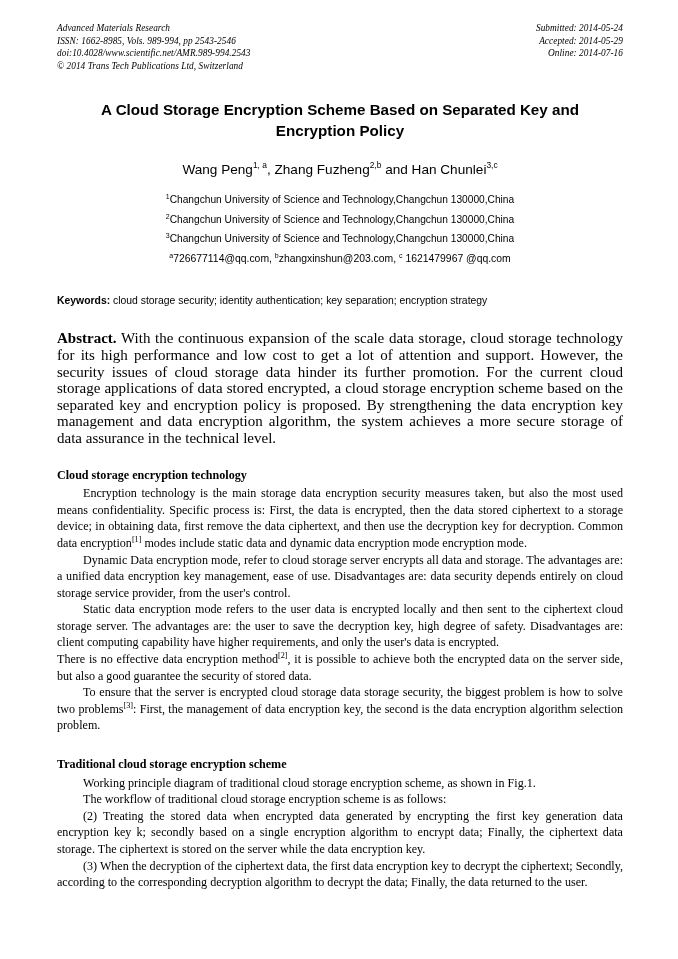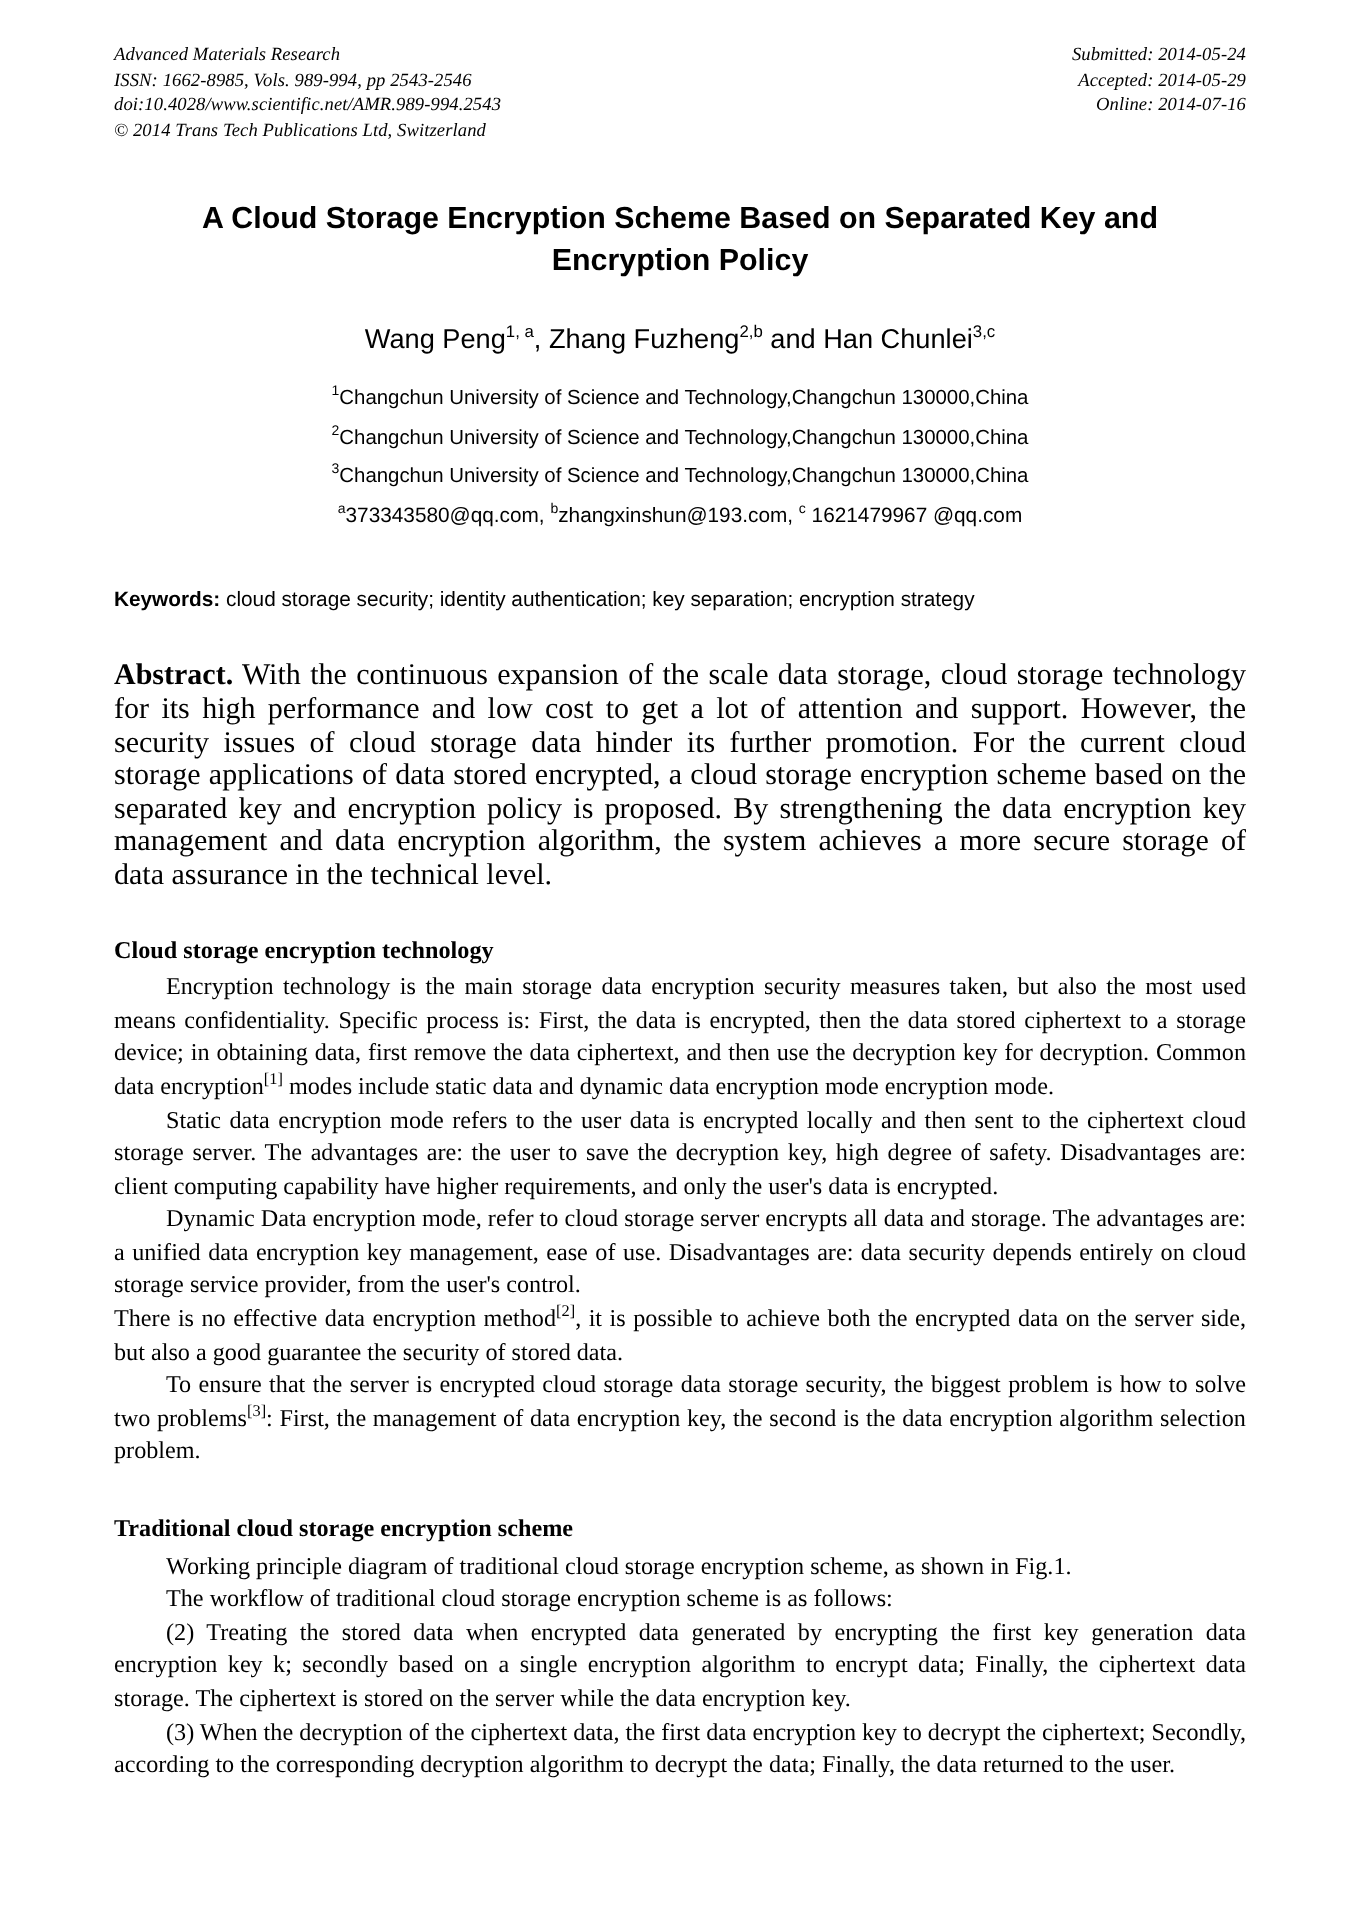--- a/index.html
+++ b/index.html
@@ -177,36 +177,36 @@
     <h1 class="paper-title">A Cloud Storage Encryption Scheme Based on Separated Key and Encryption Policy</h1>
 
     <div class="authors"><span>Wang Peng</span><sup>1, a</sup><span>, </span><span>Zhang Fuzheng</span><sup>2,b</sup><span> and </span><span>Han Chunlei</span><sup>3,c</sup></div>
 
     <div class="affiliations">
         <div class="affiliation-line"><sup>1</sup><span>Changchun University of Science and Technology,Changchun 130000,China</span></div>
         <div class="affiliation-line"><sup>2</sup><span>Changchun University of Science and Technology,Changchun 130000,China</span></div>
         <div class="affiliation-line"><sup>3</sup><span>Changchun University of Science and Technology,Changchun 130000,China</span></div>
       </div>
 
-    <div class="emails"><sup>a</sup><span>373343580@qq.com,</span> <sup>b</sup><span>zhangxinshun@193.com,</span> <sup>c</sup><span> 1621479967 @qq.com</span></div>
+    <div class="emails"><sup>a</sup><span>726677114@qq.com,</span> <sup>b</sup><span>zhangxinshun@203.com,</span> <sup>c</sup><span> 1621479967 @qq.com</span></div>
 
     <div class="keywords">
       <span class="kw-label">Keywords:</span><span> cloud storage security; identity authentication; key separation; encryption strategy</span>
     </div>
 
     <div class="abstract">
       <span class="ab-label">Abstract.</span><span> With the continuous expansion of the scale data storage, cloud storage technology for its high performance and low cost to get a lot of attention and support. However, the security issues of cloud storage data hinder its further promotion. For the current cloud storage applications of data stored encrypted, a cloud storage encryption scheme based on the separated key and encryption policy is proposed. By strengthening the data encryption key management and data encryption algorithm, the system achieves a more secure storage of data assurance in the technical level.</span>
     </div>
 
     <div>
         <div class="section-heading">Cloud storage encryption technology</div>
         <div class="body-block">
           <p class="para">Encryption technology is the main storage data encryption security measures taken, but also the most used means confidentiality. Specific process is: First, the data is encrypted, then the data stored ciphertext to a storage device; in obtaining data, first remove the data ciphertext, and then use the decryption key for decryption. Common data encryption<sup>[1]</sup> modes include static data and dynamic data encryption mode encryption mode.</p>
+          <p class="para">Dynamic Data encryption mode, refer to cloud storage server encrypts all data and storage. The advantages are: a unified data encryption key management, ease of use. Disadvantages are: data security depends entirely on cloud storage service provider, from the user's control.</p>
           <p class="para">Static data encryption mode refers to the user data is encrypted locally and then sent to the ciphertext cloud storage server. The advantages are: the user to save the decryption key, high degree of safety. Disadvantages are: client computing capability have higher requirements, and only the user's data is encrypted.</p>
-          <p class="para">Dynamic Data encryption mode, refer to cloud storage server encrypts all data and storage. The advantages are: a unified data encryption key management, ease of use. Disadvantages are: data security depends entirely on cloud storage service provider, from the user's control.</p>
           <p class="para noindent">There is no effective data encryption method<sup>[2]</sup>, it is possible to achieve both the encrypted data on the server side, but also a good guarantee the security of stored data.</p>
           <p class="para">To ensure that the server is encrypted cloud storage data storage security, the biggest problem is how to solve two problems<sup>[3]</sup>: First, the management of data encryption key, the second is the data encryption algorithm selection problem.</p>
         </div>
         <div class="section-heading sec2-gap">Traditional cloud storage encryption scheme</div>
         <div class="body-block">
           <p class="para">Working principle diagram of traditional cloud storage encryption scheme, as shown in Fig.1.</p>
           <p class="para">The workflow of traditional cloud storage encryption scheme is as follows:</p>
           <p class="para">(2) Treating the stored data when encrypted data generated by encrypting the first key generation data encryption key k; secondly based on a single encryption algorithm to encrypt data; Finally, the ciphertext data storage. The ciphertext is stored on the server while the data encryption key.</p>
           <p class="para">(3) When the decryption of the ciphertext data, the first data encryption key to decrypt the ciphertext; Secondly, according to the corresponding decryption algorithm to decrypt the data; Finally, the data returned to the user.</p>
         </div>

